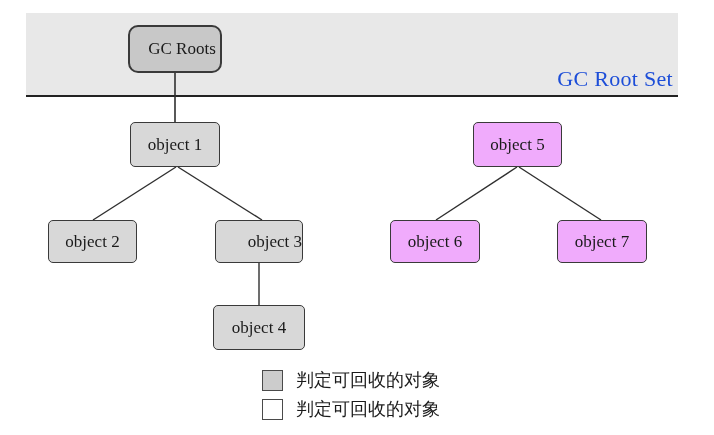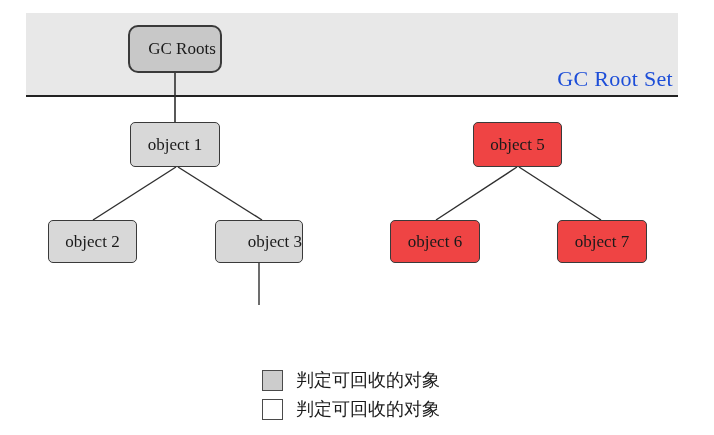--- a/index.html
+++ b/index.html
@@ -51,21 +51,21 @@
     border-radius: 5px;
     white-space: nowrap;
   }
   .node.root {
     background: #c8c8c8;
     border-width: 2px;
     border-radius: 10px;
     padding-left: 14px;
   }
   .node.alive { background: #d8d8d8; }
-  .node.dead  { background: #ef4444; }
+  .node.dead  { background: #f0abfc; }
 
   #n-gcroots { left: 128px; top: 25px;  width: 94px; height: 48px; }
   #n-obj1    { left: 130px; top: 122px; width: 90px; height: 45px; }
   #n-obj2    { left: 48px;  top: 220px; width: 89px; height: 43px; }
   #n-obj3    { left: 215px; top: 220px; width: 88px; height: 43px; justify-content: flex-end; }
   #n-obj4    { left: 213px; top: 305px; width: 92px; height: 45px; }
   #n-obj5    { left: 473px; top: 122px; width: 89px; height: 45px; }
   #n-obj6    { left: 390px; top: 220px; width: 90px; height: 43px; }
   #n-obj7    { left: 557px; top: 220px; width: 90px; height: 43px; }
 
@@ -118,20 +118,23 @@
   </div>
   <div id="n-obj1" class="node alive">
     <span>object 1</span>
   </div>
   <div id="n-obj2" class="node alive">
     <span>object 2</span>
   </div>
   <div id="n-obj3" class="node alive">
     <span>object 3</span>
   </div>
+  <div id="n-obj4" class="node alive">
+    <span>object 4</span>
+  </div>
   <div id="n-obj5" class="node dead">
     <span>object 5</span>
   </div>
   <div id="n-obj6" class="node dead">
     <span>object 6</span>
   </div>
   <div id="n-obj7" class="node dead">
     <span>object 7</span>
   </div>
 

